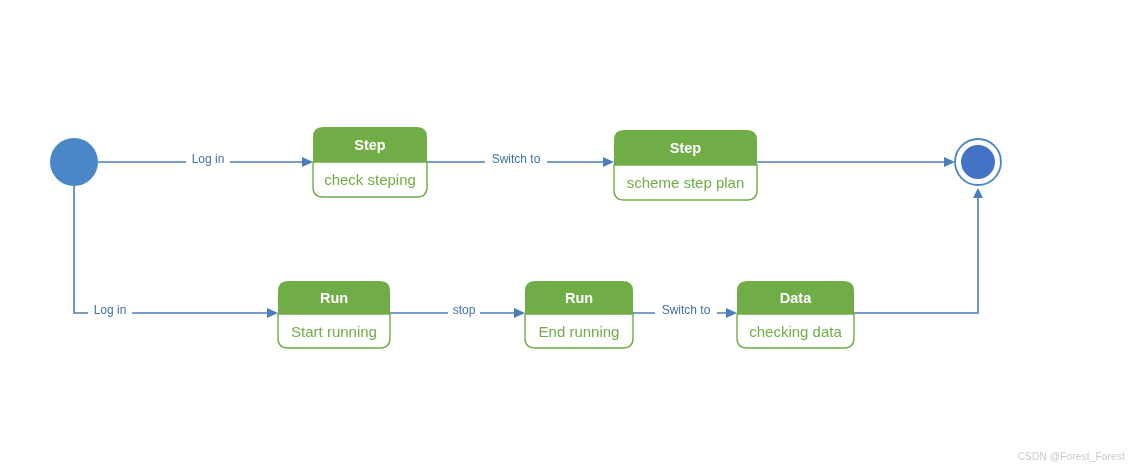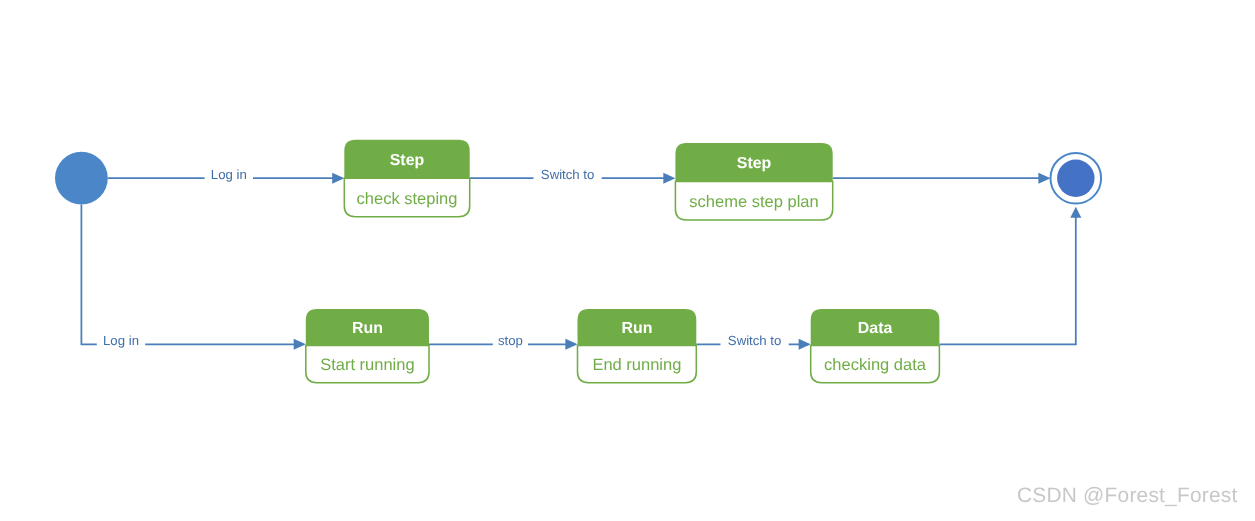--- a/index.html
+++ b/index.html
@@ -62,21 +62,21 @@
     stroke-width: 1.8;
   }
   .end-node-inner {
     fill: #4472c4;
   }
   .watermark {
     position: absolute;
     right: 16px;
     bottom: 12px;
     font-family: "Liberation Sans", sans-serif;
-    font-size: 19px;
+    font-size: 10px;
     color: #c8c8c8;
     letter-spacing: 0.2px;
     user-select: none;
   }
 </style>
 </head>
 <body>
 
 <svg id="diagram-canvas" viewBox="0 0 1141 474" xmlns="http://www.w3.org/2000/svg">
   <g id="edges-layer">

